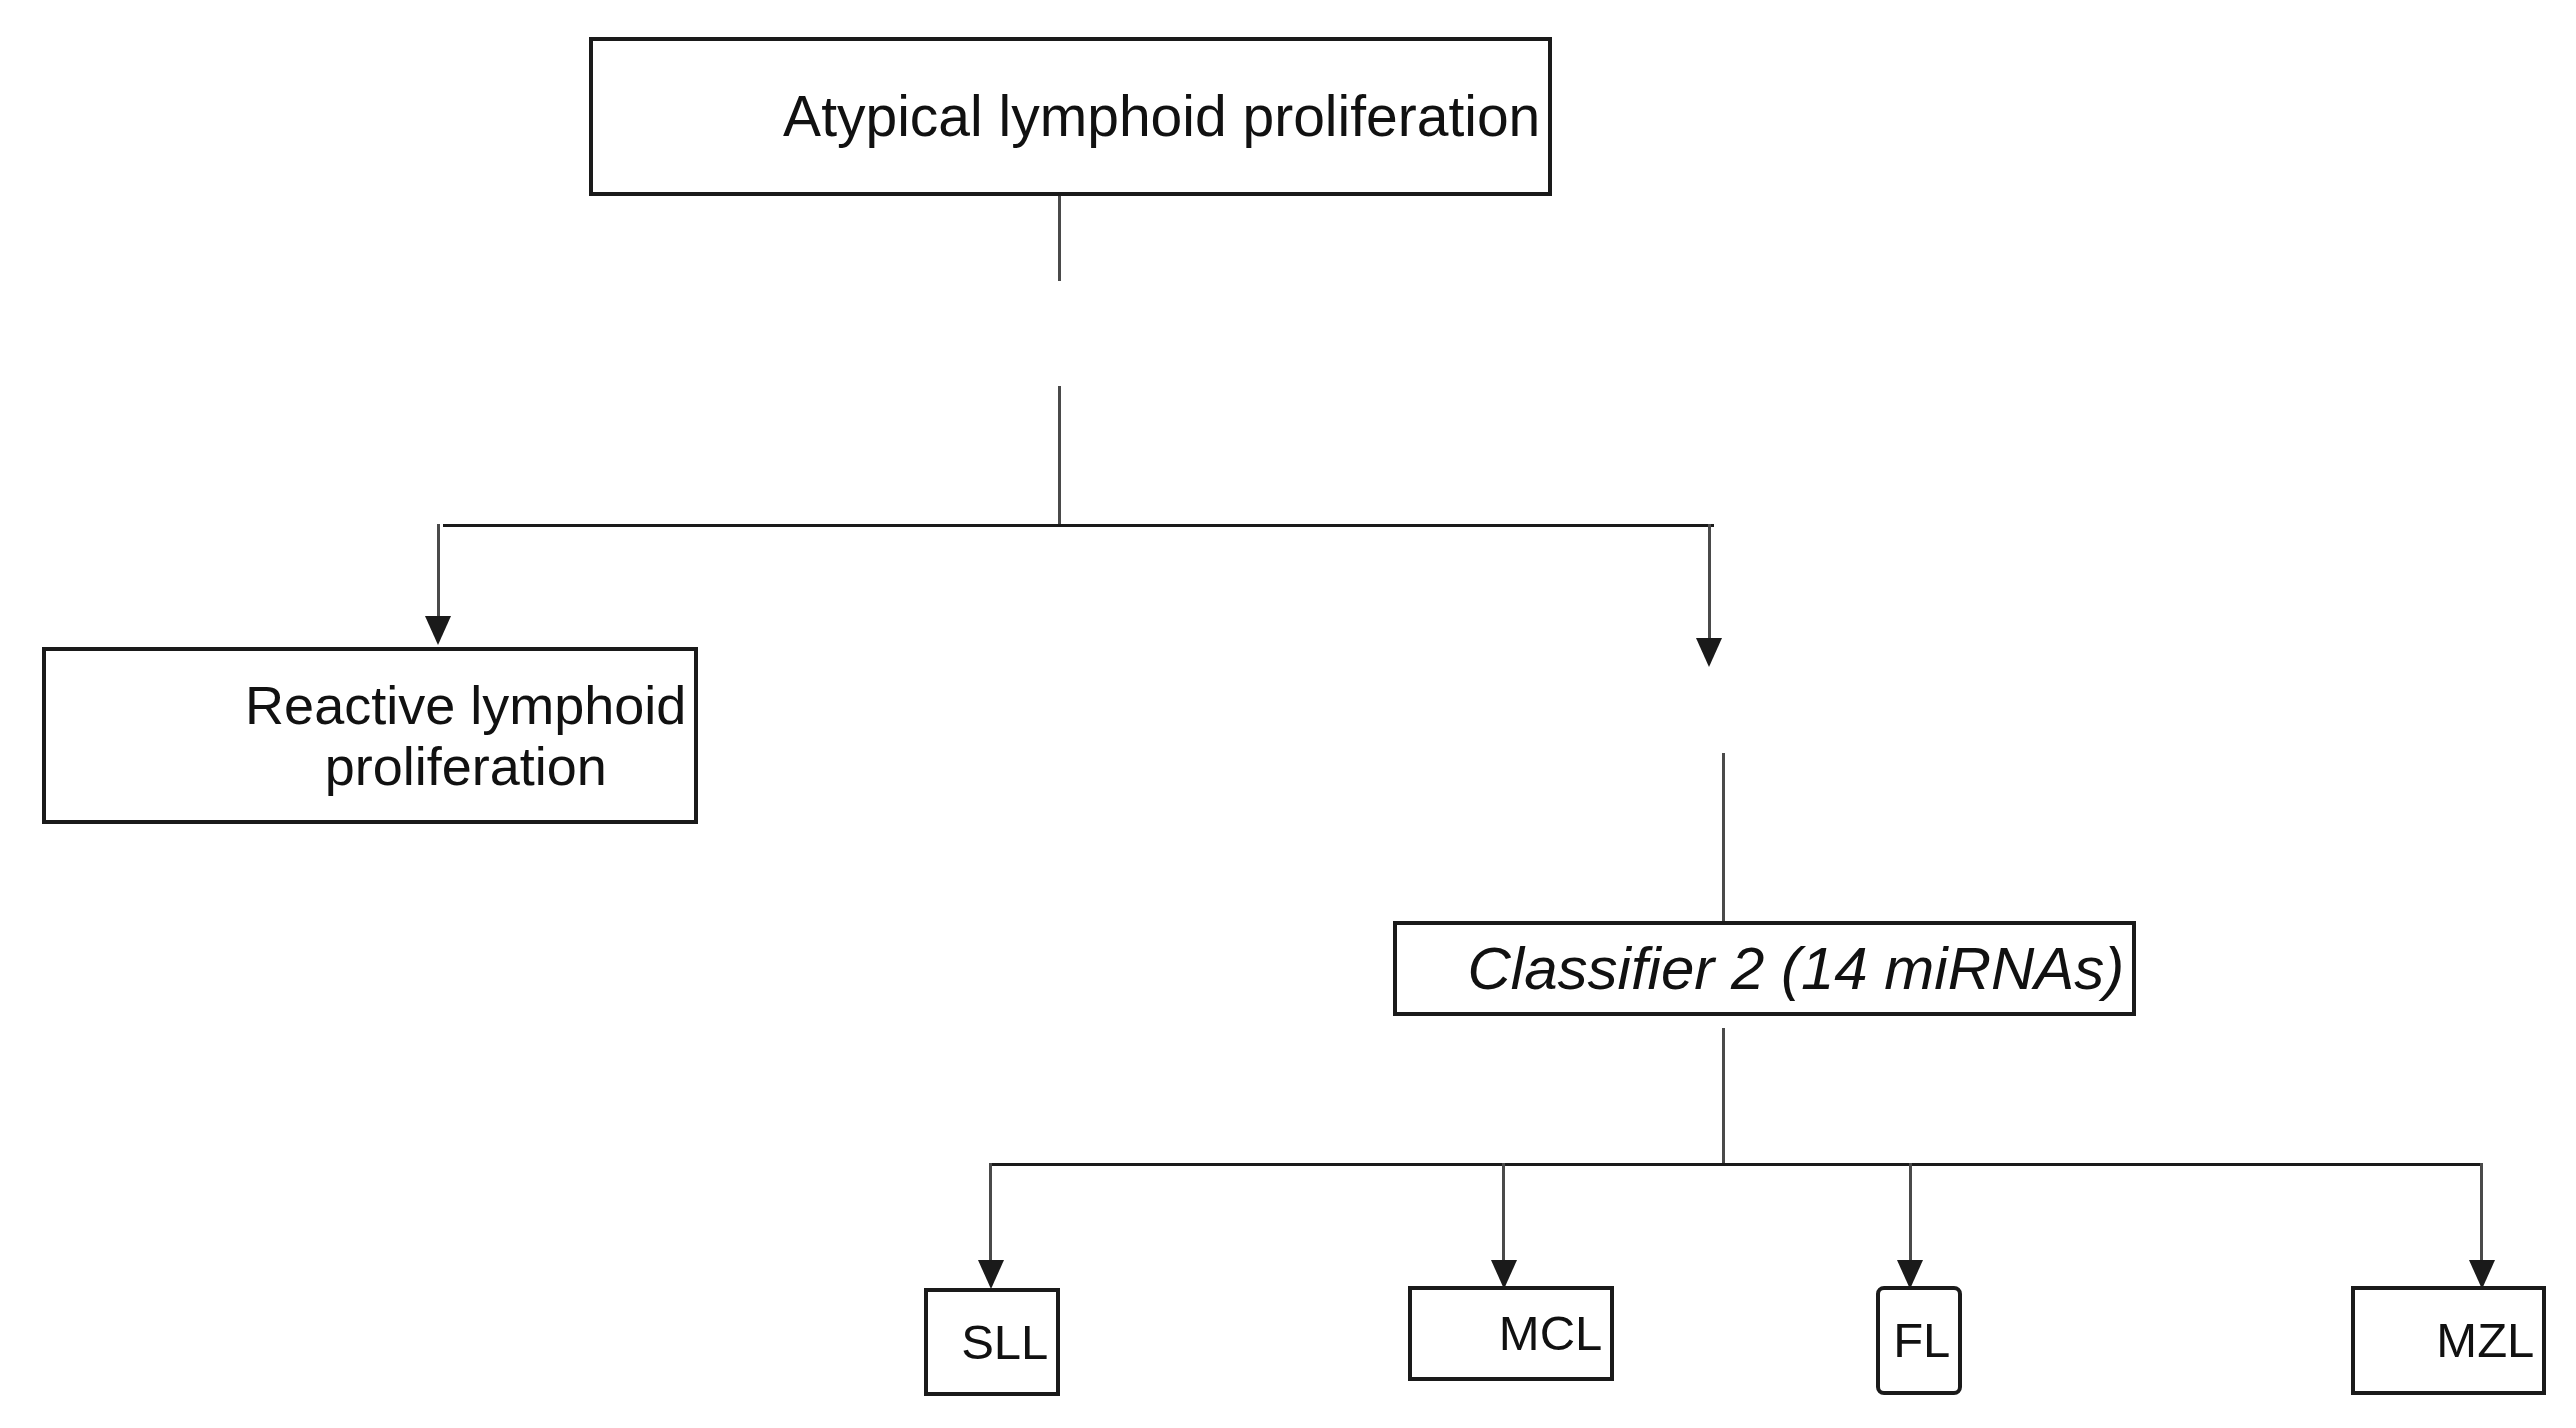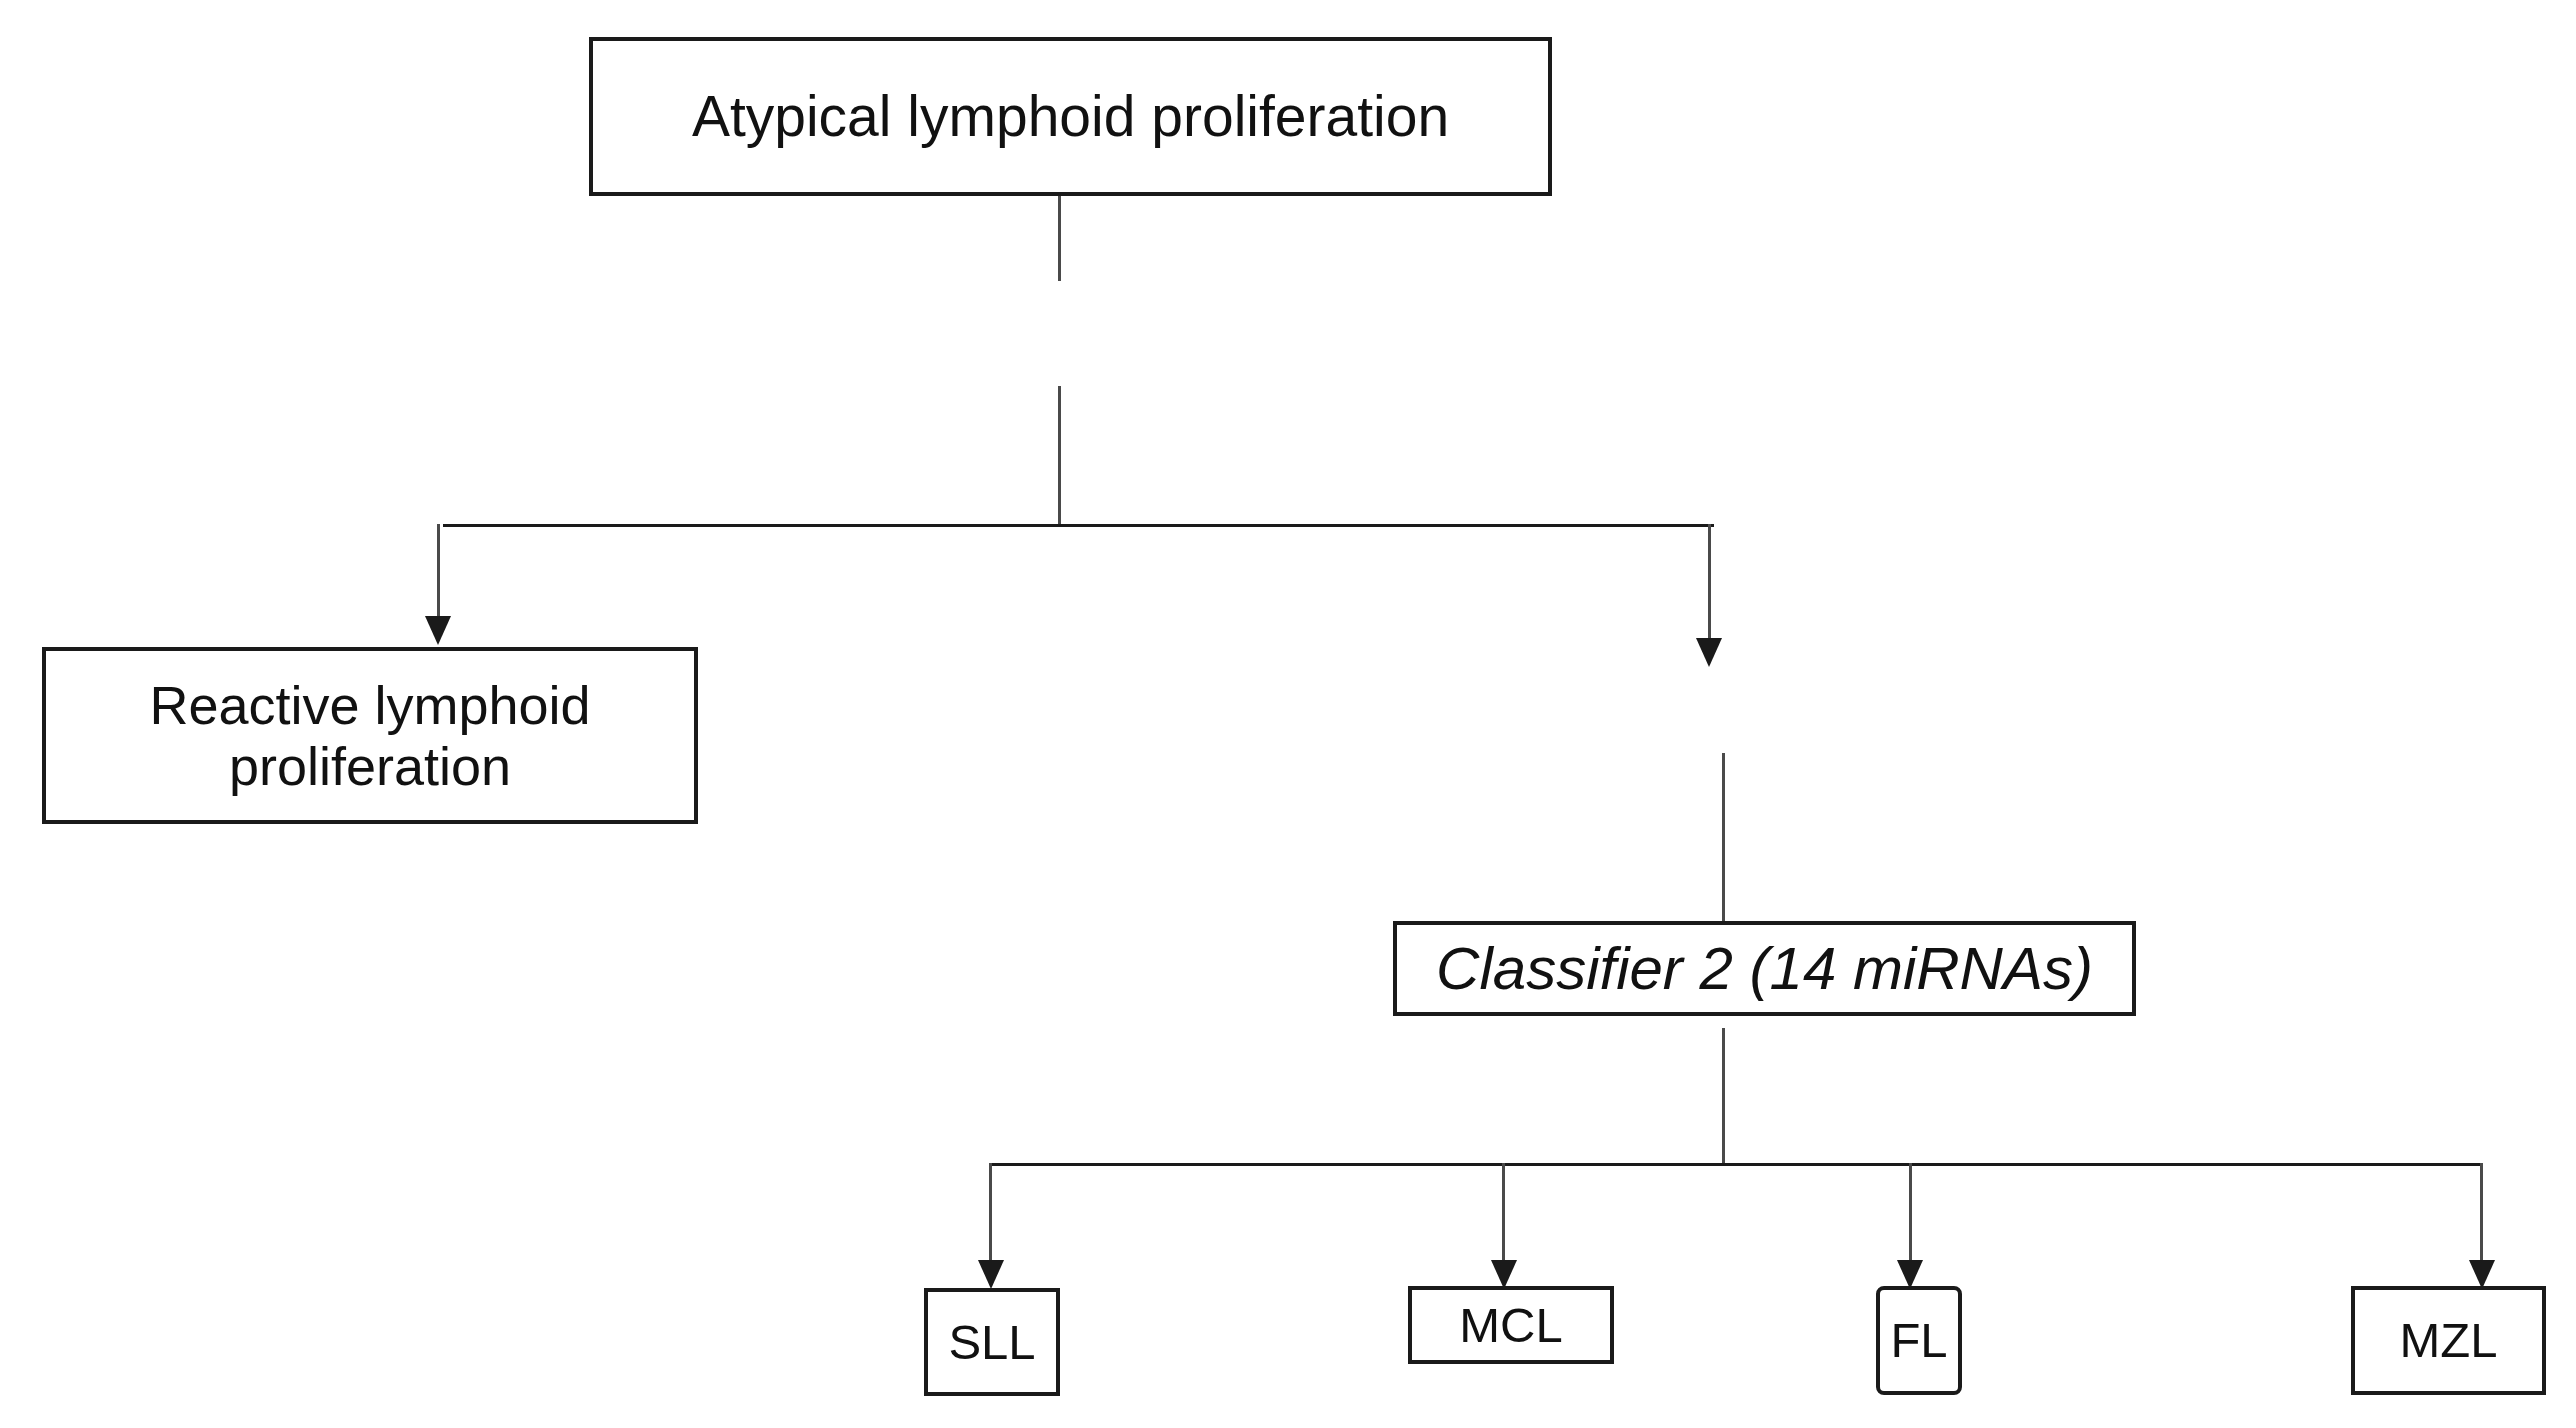--- a/index.html
+++ b/index.html
@@ -17,42 +17,42 @@
     background: #ffffff;
     overflow: hidden;
   }
   .node {
     position: absolute;
     box-sizing: border-box;
     border: 4.6px solid #1a1a1a;
     background: #ffffff;
     display: flex;
     align-items: center;
-    justify-content: center;
+    justify-content: flex-end;
     text-align: center;
     color: #111111;
     line-height: 1.12;
     padding: 0 7.7px;
   }
   .node-label {
     display: block;
     white-space: pre-line;
   }
   .italic .node-label {
     font-style: italic;
   }
 
   
   #node-root        { left: 589px;  top: 37px;   width: 963px; height: 159px; font-size: 57px; }
   #node-classifier1 { left: 716px;  top: 281px;  width: 728px;  height: 105px; font-size: 51px; }
   #node-reactive    { left: 42px;   top: 647px;  width: 656px; height: 177px; font-size: 54px; }
   #node-sbcl        { left: 1393px; top: 669px;  width: 666px;  height: 85px; font-size: 52px; }
   #node-classifier2 { left: 1393px; top: 921px; width: 743px;  height: 95px; font-size: 60px; }
   #node-sll         { left: 924px; top: 1288px; width: 136px;  height: 108px; font-size: 49px; }
-  #node-mcl         { left: 1408px; top: 1286px; width: 206px;  height: 78px; font-size: 49px; }
+  #node-mcl         { left: 1408px; top: 1286px; width: 206px;  height: 95px; font-size: 49px; }
   #node-fl          { left: 1876px; top: 1286px; width: 86px;  height: 109px; font-size: 49px; border-radius: 8px; }
   #node-mzl         { left: 2351px; top: 1286px; width: 195px;  height: 109px; font-size: 49px; }
 
   
   .vline {
     position: absolute;
     width: 3.1px;
     background: #4a4a4a;
   }
   .hline {

